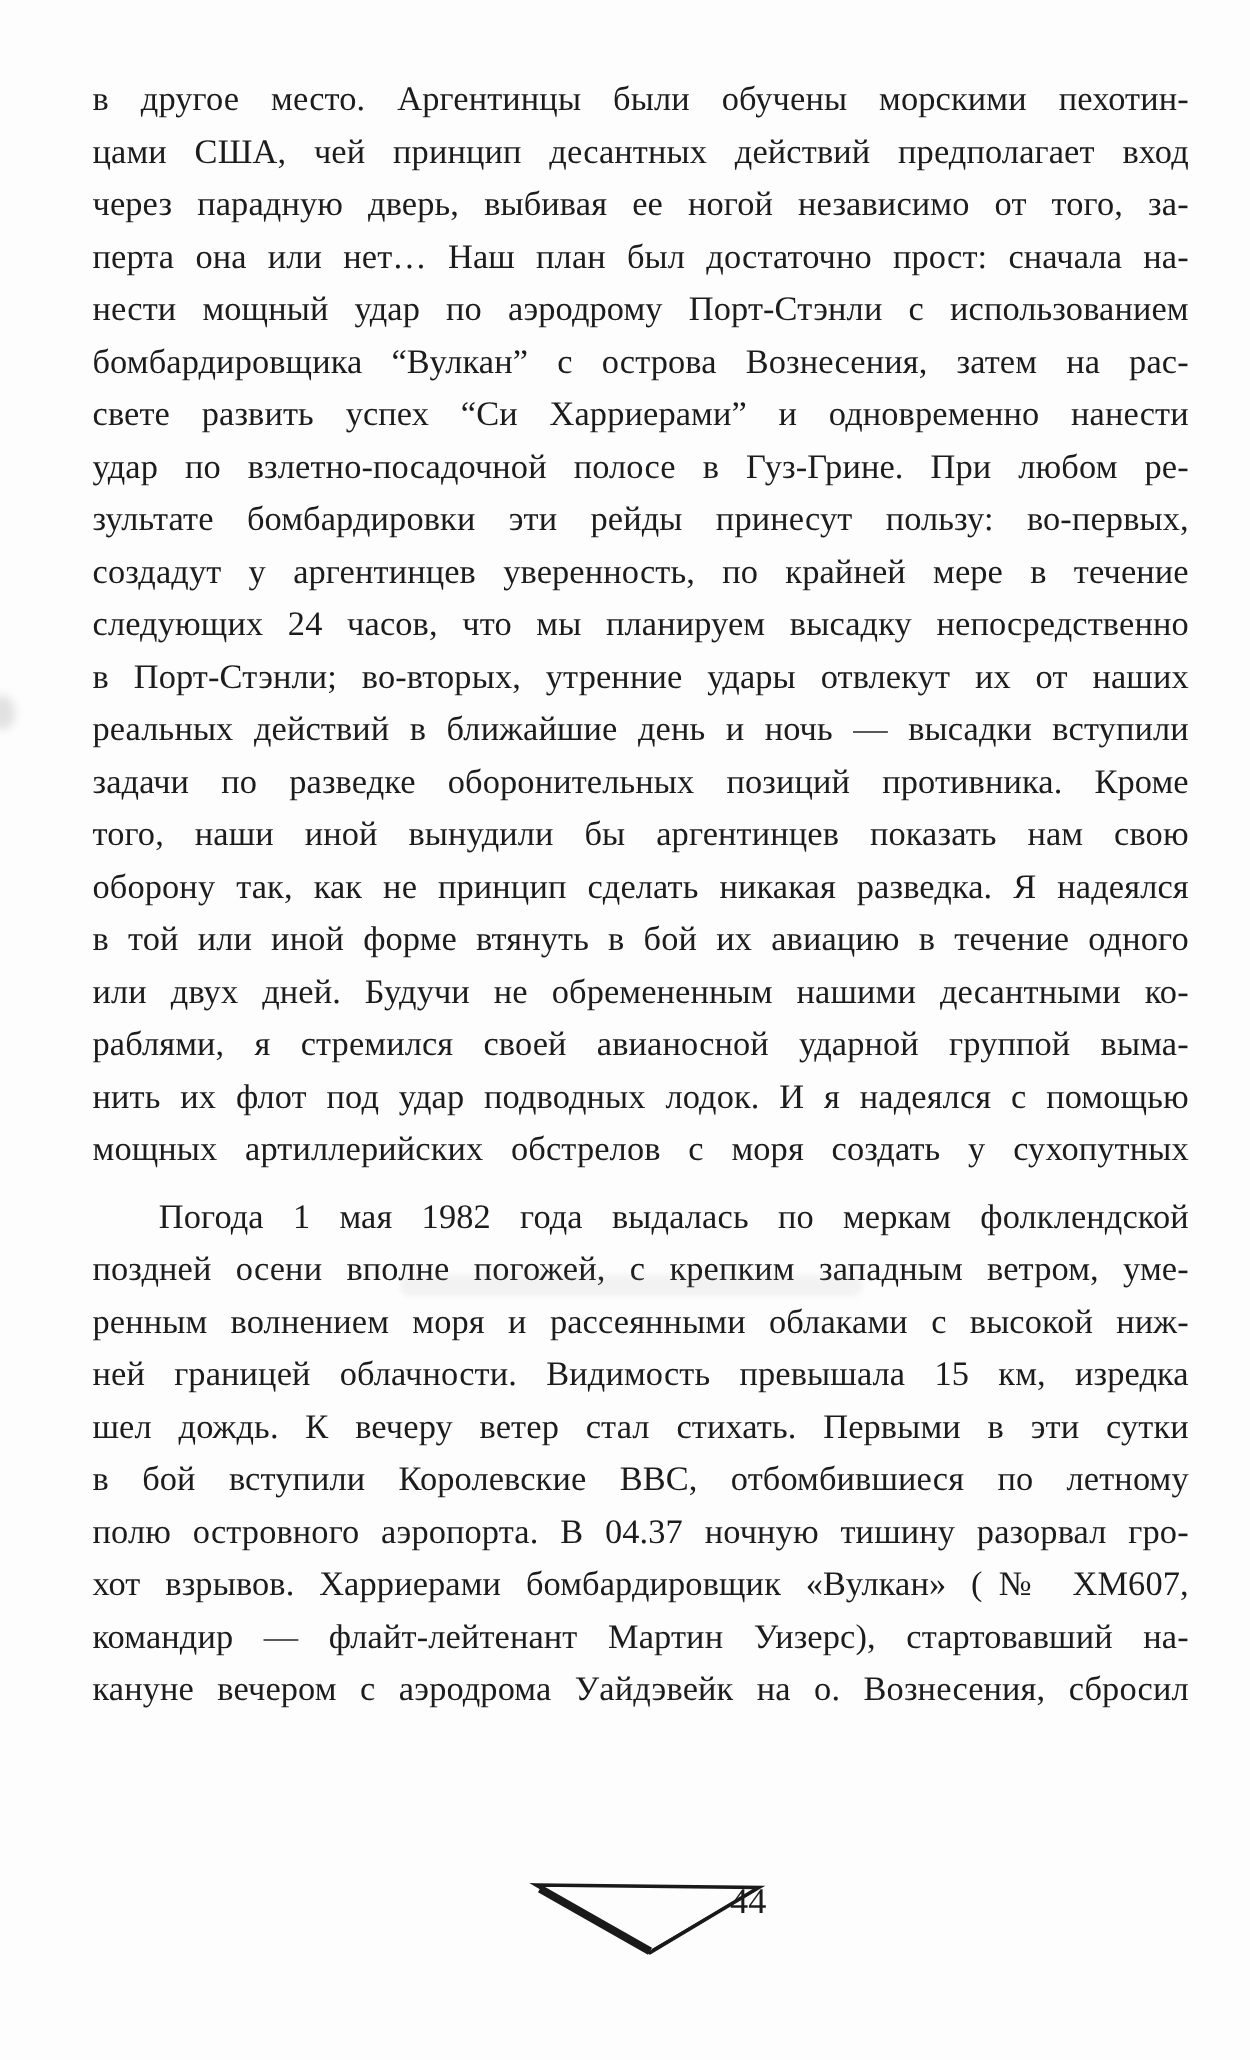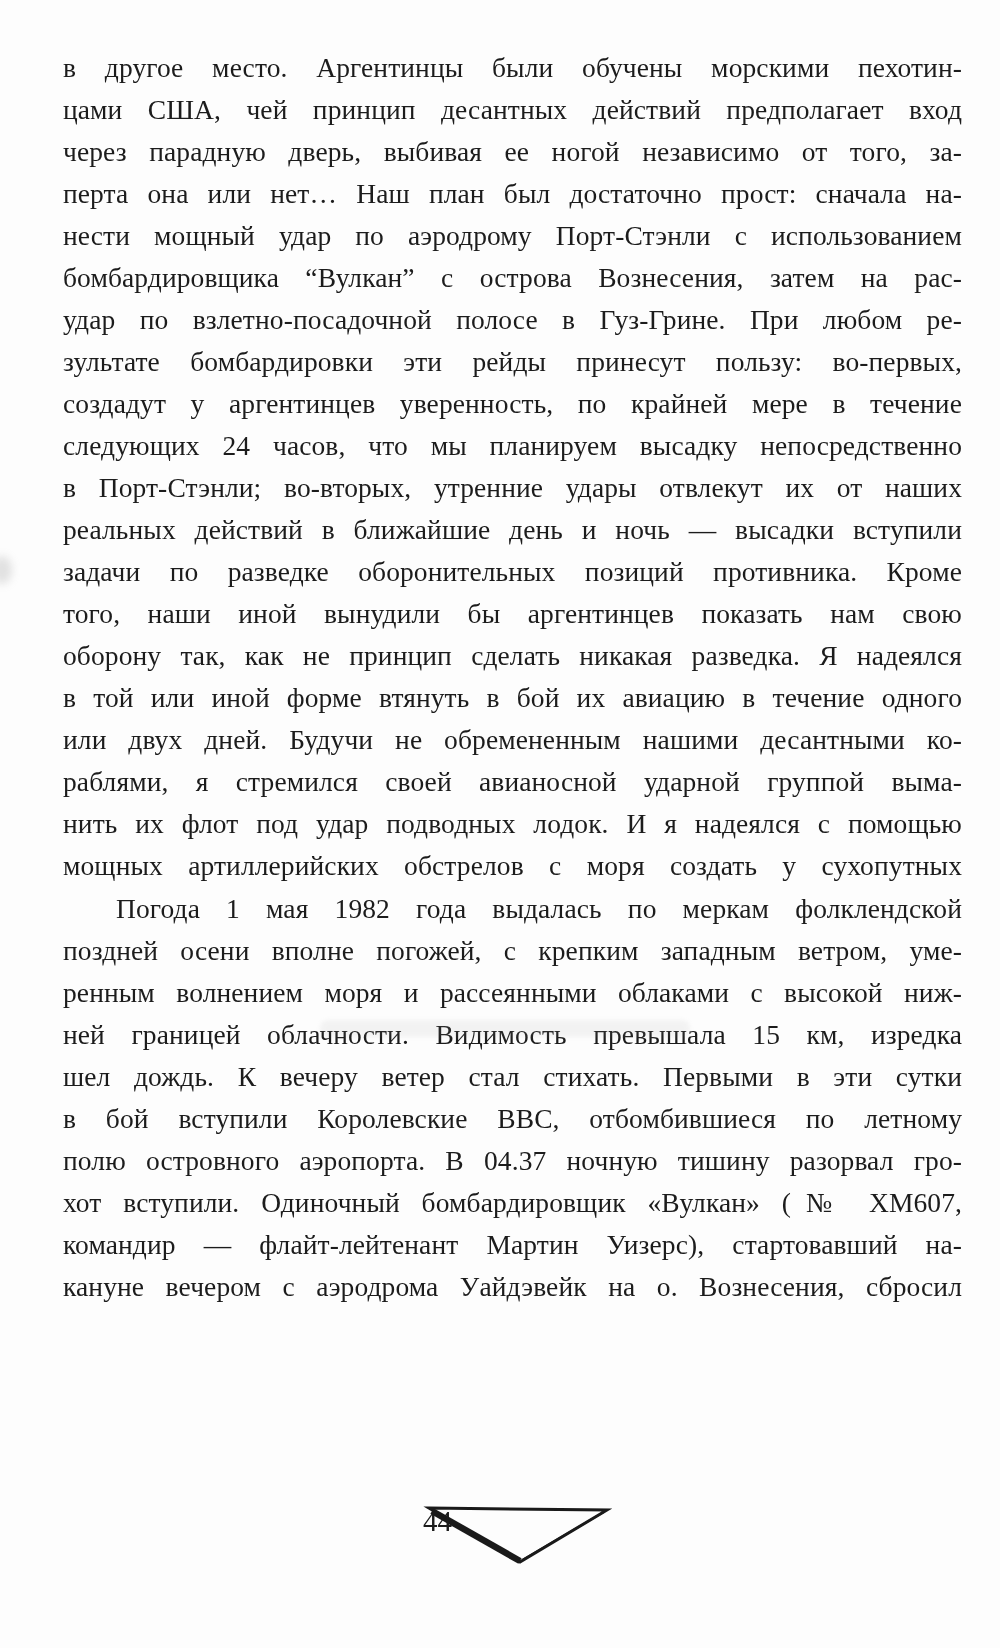--- a/index.html
+++ b/index.html
@@ -19,21 +19,21 @@
   }
   .text-block {
     position: absolute;
     left: 62px;
     top: 46px;
     width: 901px;
     font-size: 27.5px;
     line-height: 42px;
     letter-spacing: 0.1px;
   }
-  .paragraph { margin: 1px; padding: 0; }
+  .paragraph { margin: 12px; padding: 0; }
   .ln {
     height: 42px;
     text-align: justify;
     text-align-last: justify;
   }
   .ln-last {
     text-align: left;
     text-align-last: auto;
   }
   .ln-indent { padding-left: 53px; }
@@ -43,21 +43,21 @@
     top: 1500px;
     width: 190px;
     height: 72px;
   }
   .page-marker svg { display: block; }
   .page-number {
     position: absolute;
     left: 0;
     top: 6px;
     width: 100%;
-    text-align: left;
+    text-align: right;
     font-size: 29px;
     line-height: 30px;
     color: var(--text-color, #1c1c1c);
   }
   .artifact {
     position: absolute;
     pointer-events: none;
     background: #9a9a9a;
   }
   .artifact-edge {
@@ -85,20 +85,21 @@
 <div class="page">
 
   <div class="text-block">
       <div class="paragraph">
         <div class="ln">в другое место. Аргентинцы были обучены морскими пехотин-</div>
         <div class="ln">цами США, чей принцип десантных действий предполагает вход</div>
         <div class="ln">через парадную дверь, выбивая ее ногой независимо от того, за-</div>
         <div class="ln">перта она или нет… Наш план был достаточно прост: сначала на-</div>
         <div class="ln">нести мощный удар по аэродрому Порт-Стэнли с использованием</div>
         <div class="ln">бомбардировщика “Вулкан” с острова Вознесения, затем на рас-</div>
+        <div class="ln">свете развить успех “Си Харриерами” и одновременно нанести</div>
         <div class="ln">удар по взлетно-посадочной полосе в Гуз-Грине. При любом ре-</div>
         <div class="ln">зультате бомбардировки эти рейды принесут пользу: во-первых,</div>
         <div class="ln">создадут у аргентинцев уверенность, по крайней мере в течение</div>
         <div class="ln">следующих 24 часов, что мы планируем высадку непосредственно</div>
         <div class="ln">в Порт-Стэнли; во-вторых, утренние удары отвлекут их от наших</div>
         <div class="ln">реальных действий в ближайшие день и ночь — высадки вступили</div>
         <div class="ln">задачи по разведке оборонительных позиций противника. Кроме</div>
         <div class="ln">того, наши иной вынудили бы аргентинцев показать нам свою</div>
         <div class="ln">оборону так, как не принцип сделать никакая разведка. Я надеялся</div>
         <div class="ln">в той или иной форме втянуть в бой их авиацию в течение одного</div>
@@ -108,21 +109,21 @@
         <div class="ln">мощных артиллерийских обстрелов с моря создать у сухопутных</div>
       </div>
       <div class="paragraph">
         <div class="ln ln-indent">Погода 1 мая 1982 года выдалась по меркам фолклендской</div>
         <div class="ln">поздней осени вполне погожей, с крепким западным ветром, уме-</div>
         <div class="ln">ренным волнением моря и рассеянными облаками с высокой ниж-</div>
         <div class="ln">ней границей облачности. Видимость превышала 15 км, изредка</div>
         <div class="ln">шел дождь. К вечеру ветер стал стихать. Первыми в эти сутки</div>
         <div class="ln">в бой вступили Королевские ВВС, отбомбившиеся по летному</div>
         <div class="ln">полю островного аэропорта. В 04.37 ночную тишину разорвал гро-</div>
-        <div class="ln">хот вступили. Одиночный бомбардировщик «Вулкан» (№ XM607,</div>
+        <div class="ln">хот взрывов. Харриерами бомбардировщик «Вулкан» (№ XM607,</div>
         <div class="ln">командир — флайт-лейтенант Мартин Уизерс), стартовавший на-</div>
         <div class="ln">кануне вечером с аэродрома Уайдэвейк на о. Вознесения, сбросил</div>
       </div>
     </div>
 
   <div class="artifact artifact-edge"></div>
   <div class="artifact artifact-bleed"></div>
 
   <div class="page-marker">
     <svg width="190" height="72" viewBox="0 0 190 72">

